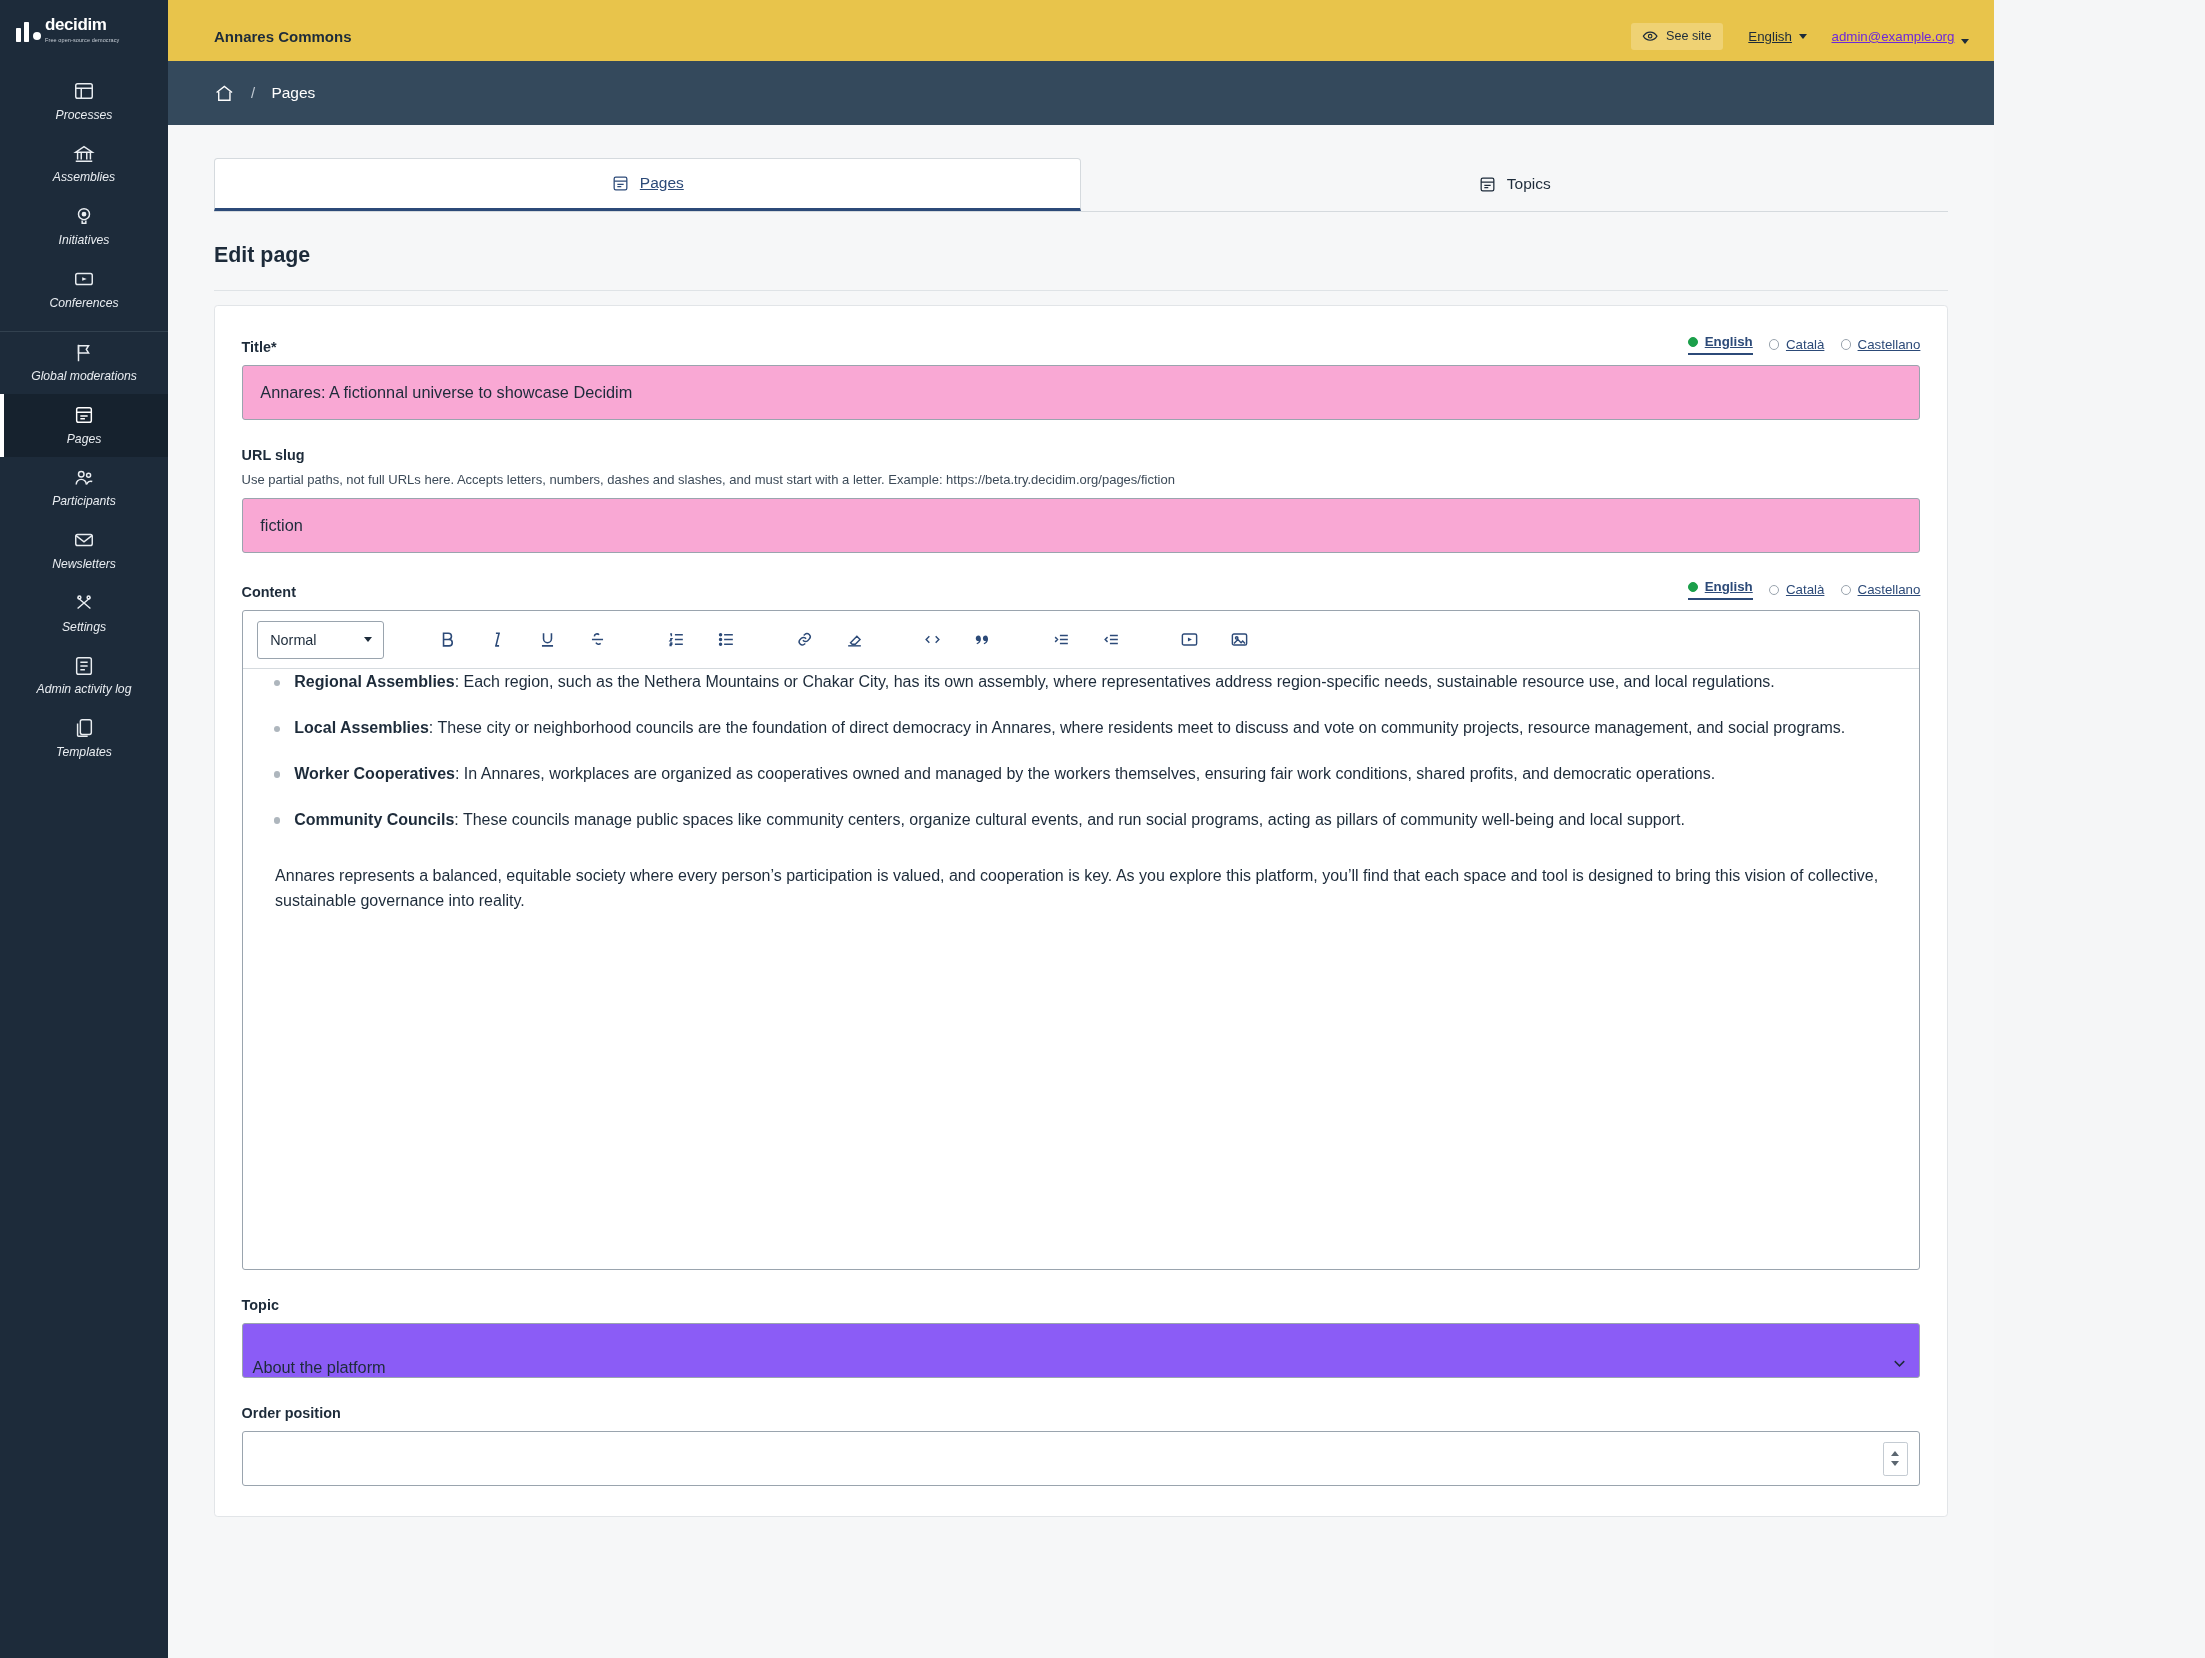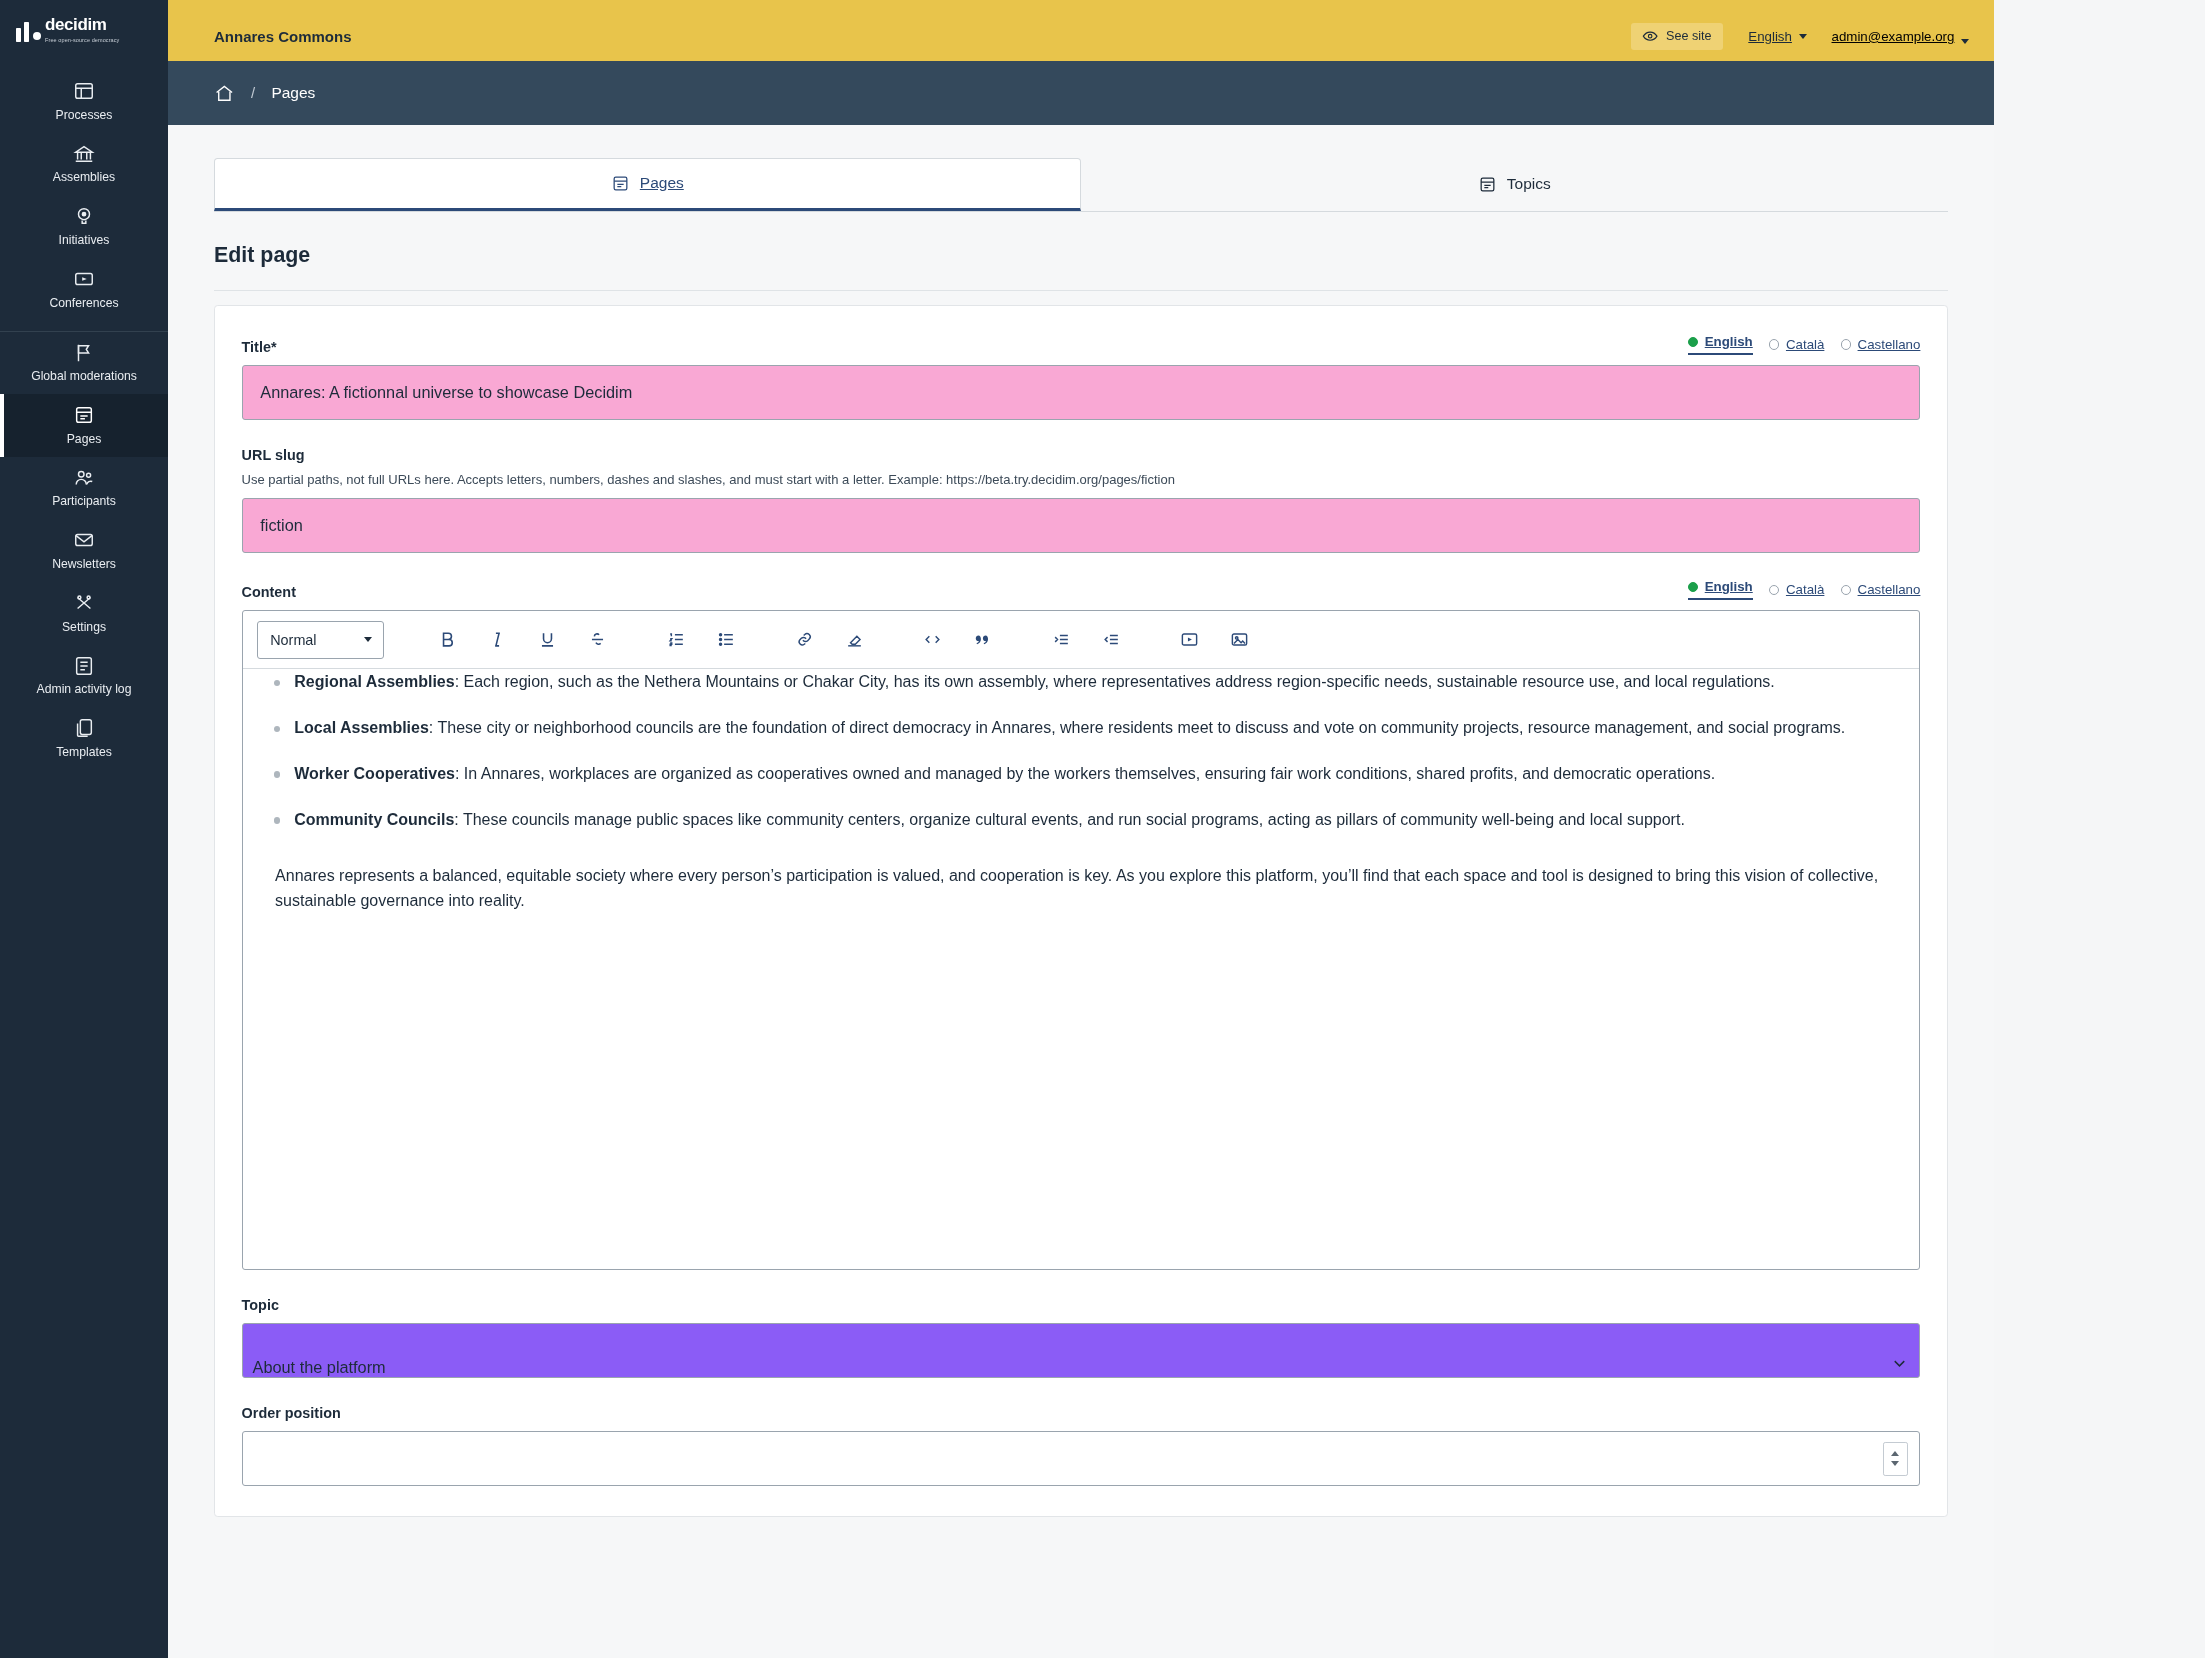--- a/index.html
+++ b/index.html
@@ -29,21 +29,21 @@
   }
   .logo-mark { display: flex; align-items: flex-end; gap: 2.2px; height: 22px; }
   .logo-bar { width: 5.2px; background: #fff; border-radius: 0.7px; }
   .logo-bar.b1 { height: 13.3px; }
   .logo-bar.b2 { height: 20px; }
   .logo-dot { width: 8.1px; height: 8.1px; border-radius: 50%; background: #fff; margin-left: 1.5px; margin-bottom: 1.5px; }
   .logo-text { margin-left: 4.4px; line-height: 1; }
   .logo-name { font-size: 17px; font-weight: 700; letter-spacing: -0.4px; color: #fff; }
   .logo-tag { font-size: 5.5px; color: #c7ced6; margin-top: 2.2px; letter-spacing: 0.1px; }
 
-  .nav-section { padding-top: 8.9px; }
+  .nav-section { padding-top: 8.9px; font-style: italic; }
   .nav-item {
     display: flex;
     flex-direction: column;
     align-items: center;
     justify-content: center;
     padding: 10.3px 3px 10.3px 3px;
     gap: 6.6px;
     cursor: pointer;
     position: relative;
   }
@@ -69,21 +69,21 @@
   }
   .topbar-title { font-size: 15px; font-weight: 700; color: #1d2b3a; }
   .topbar-right { margin-left: auto; display: flex; align-items: center; gap: 25px; }
   .see-site {
     display: flex; align-items: center; gap: 7.4px;
     background: #efd274; border-radius: 3px; padding: 5.2px 11.8px;
     font-size: 12.6px; color: #1d2b3a; font-weight: 400; cursor: pointer;
   }
   .lang-select { display: flex; align-items: center; gap: 6.6px; font-size: 13.3px; color: #1d2b3a; cursor: pointer; }
   .lang-select .u { text-decoration: underline; }
-  .user-menu { display: flex; align-items: flex-end; gap: 6.6px; font-size: 13.3px; color: #000000; cursor: pointer; }
+  .user-menu { display: flex; align-items: flex-end; gap: 6.6px; font-size: 13.3px; color: #6d28d9; cursor: pointer; }
   .user-menu .u { text-decoration: underline; }
   .caret { width: 0; height: 0; border-left: 4.4px solid transparent; border-right: 4.4px solid transparent; border-top: 5.2px solid #1d2b3a; }
 
   .breadcrumb-bar {
     height: 64px;
     background: #34495c;
     display: flex;
     align-items: center;
     padding-left: 46px;
     gap: 16.3px;

